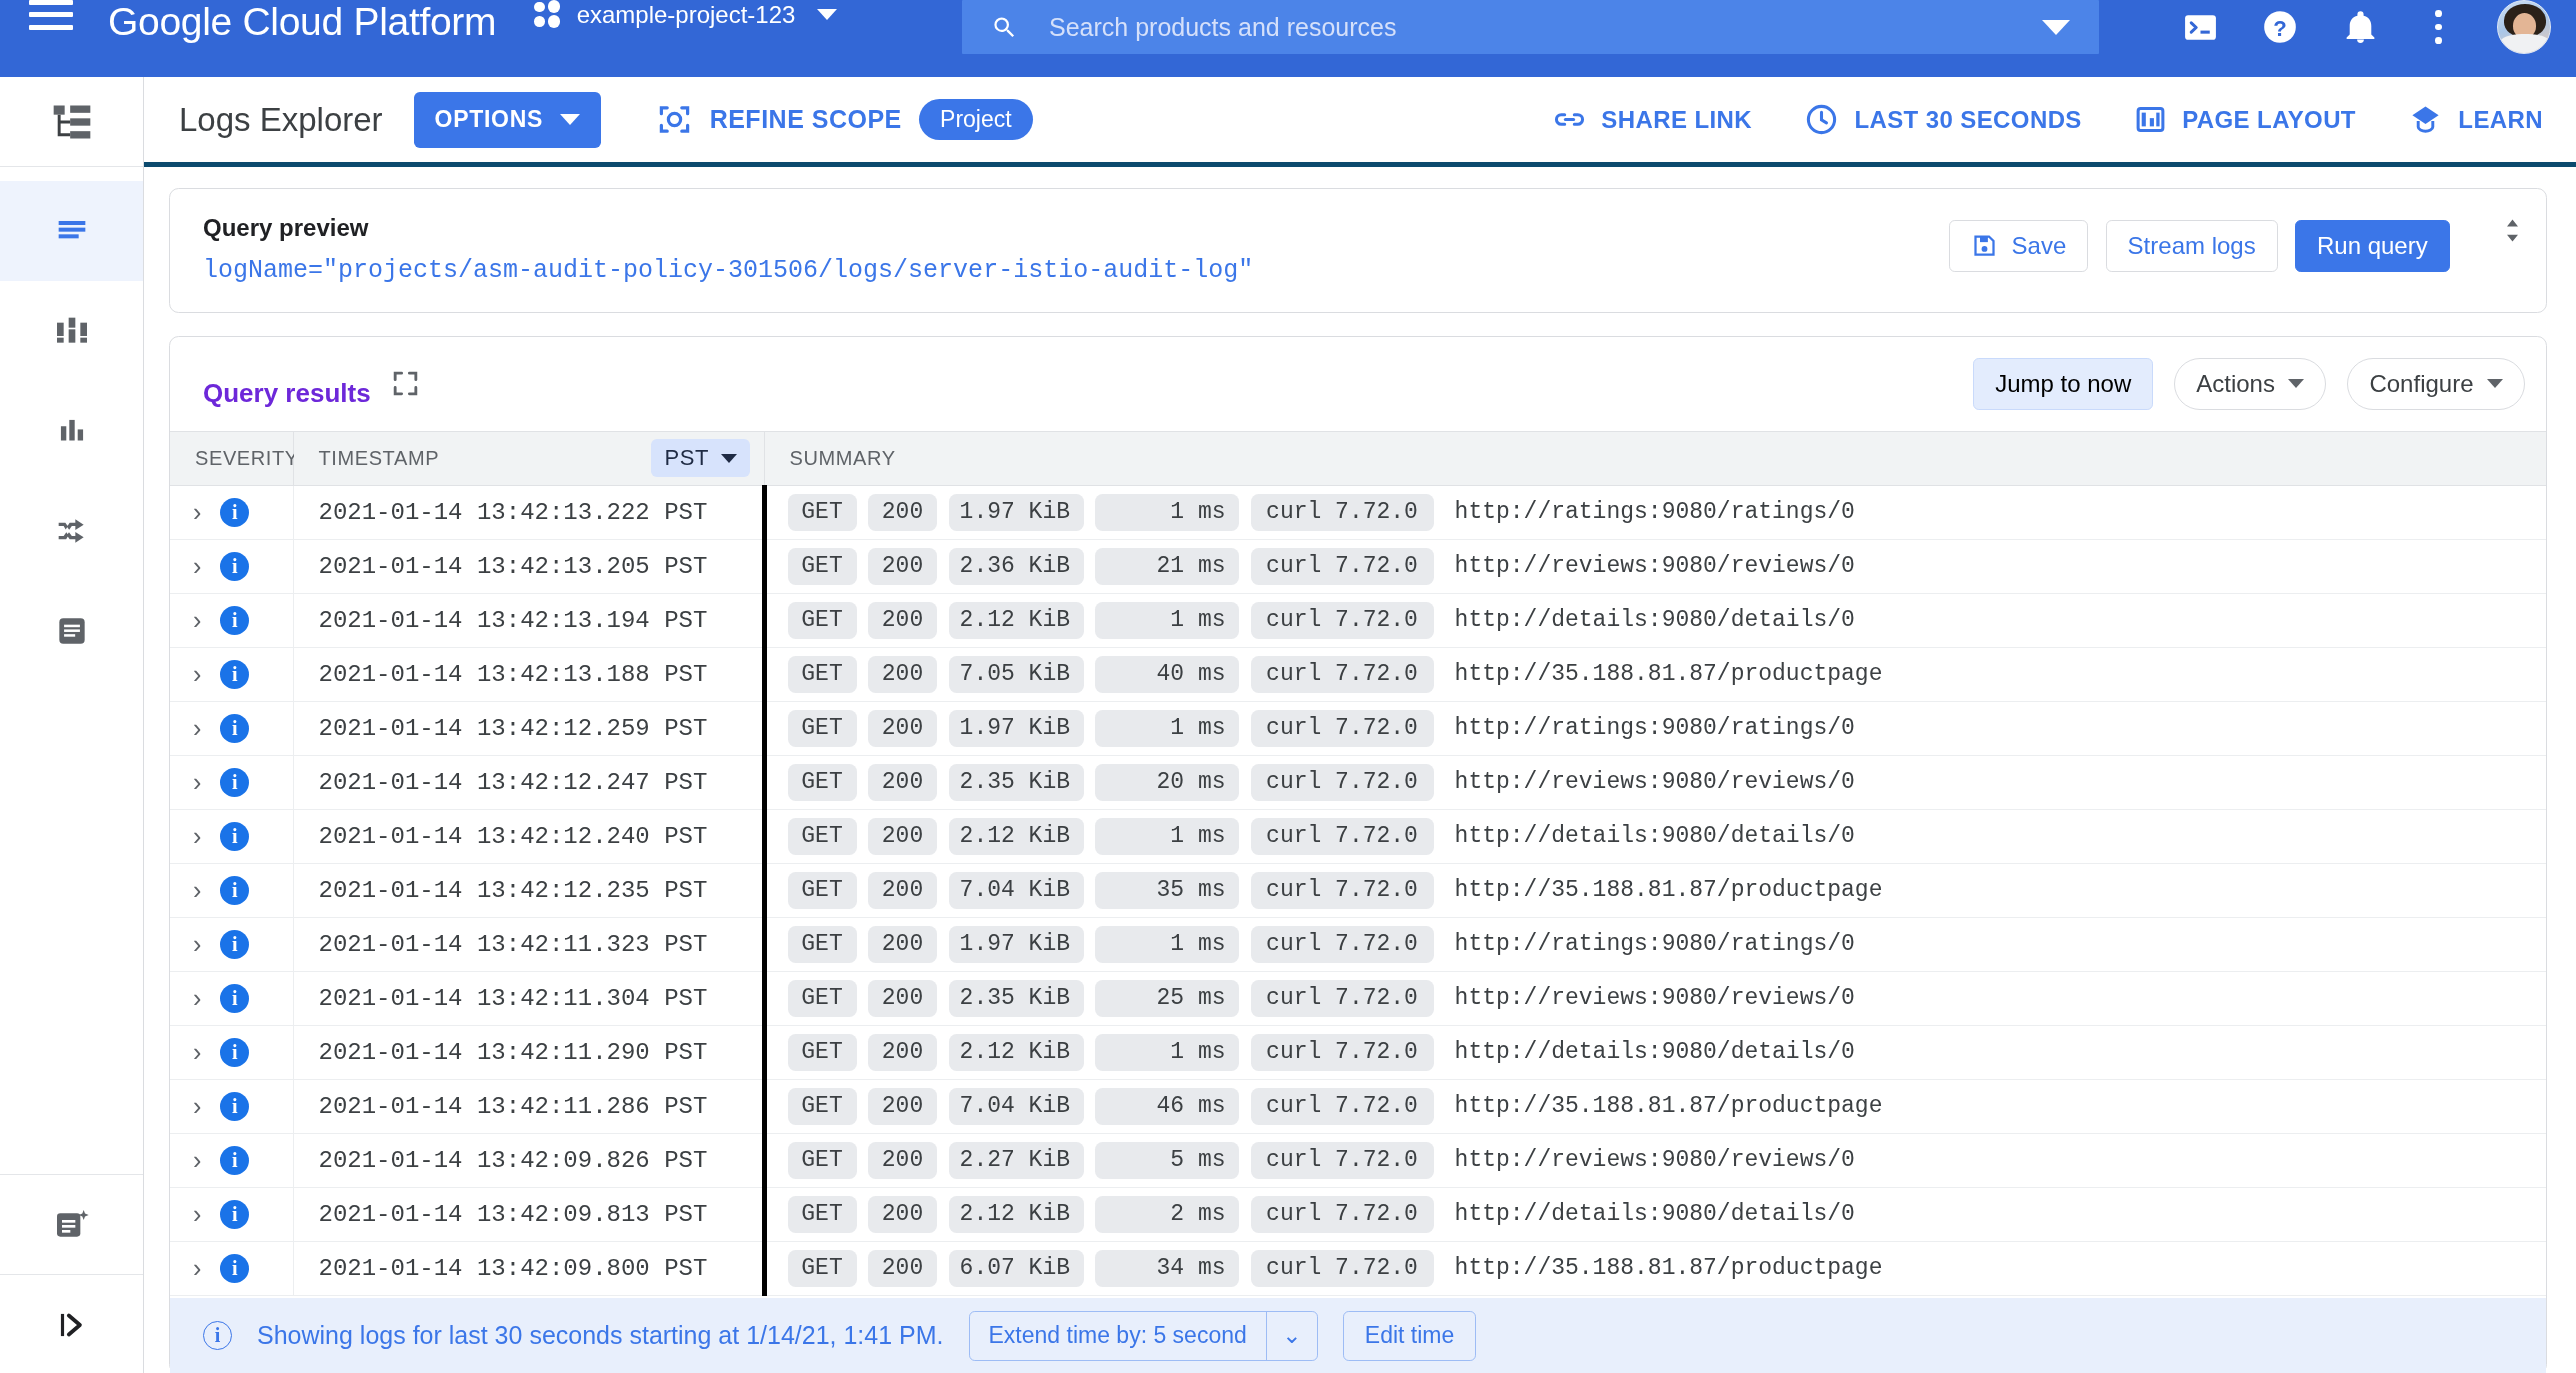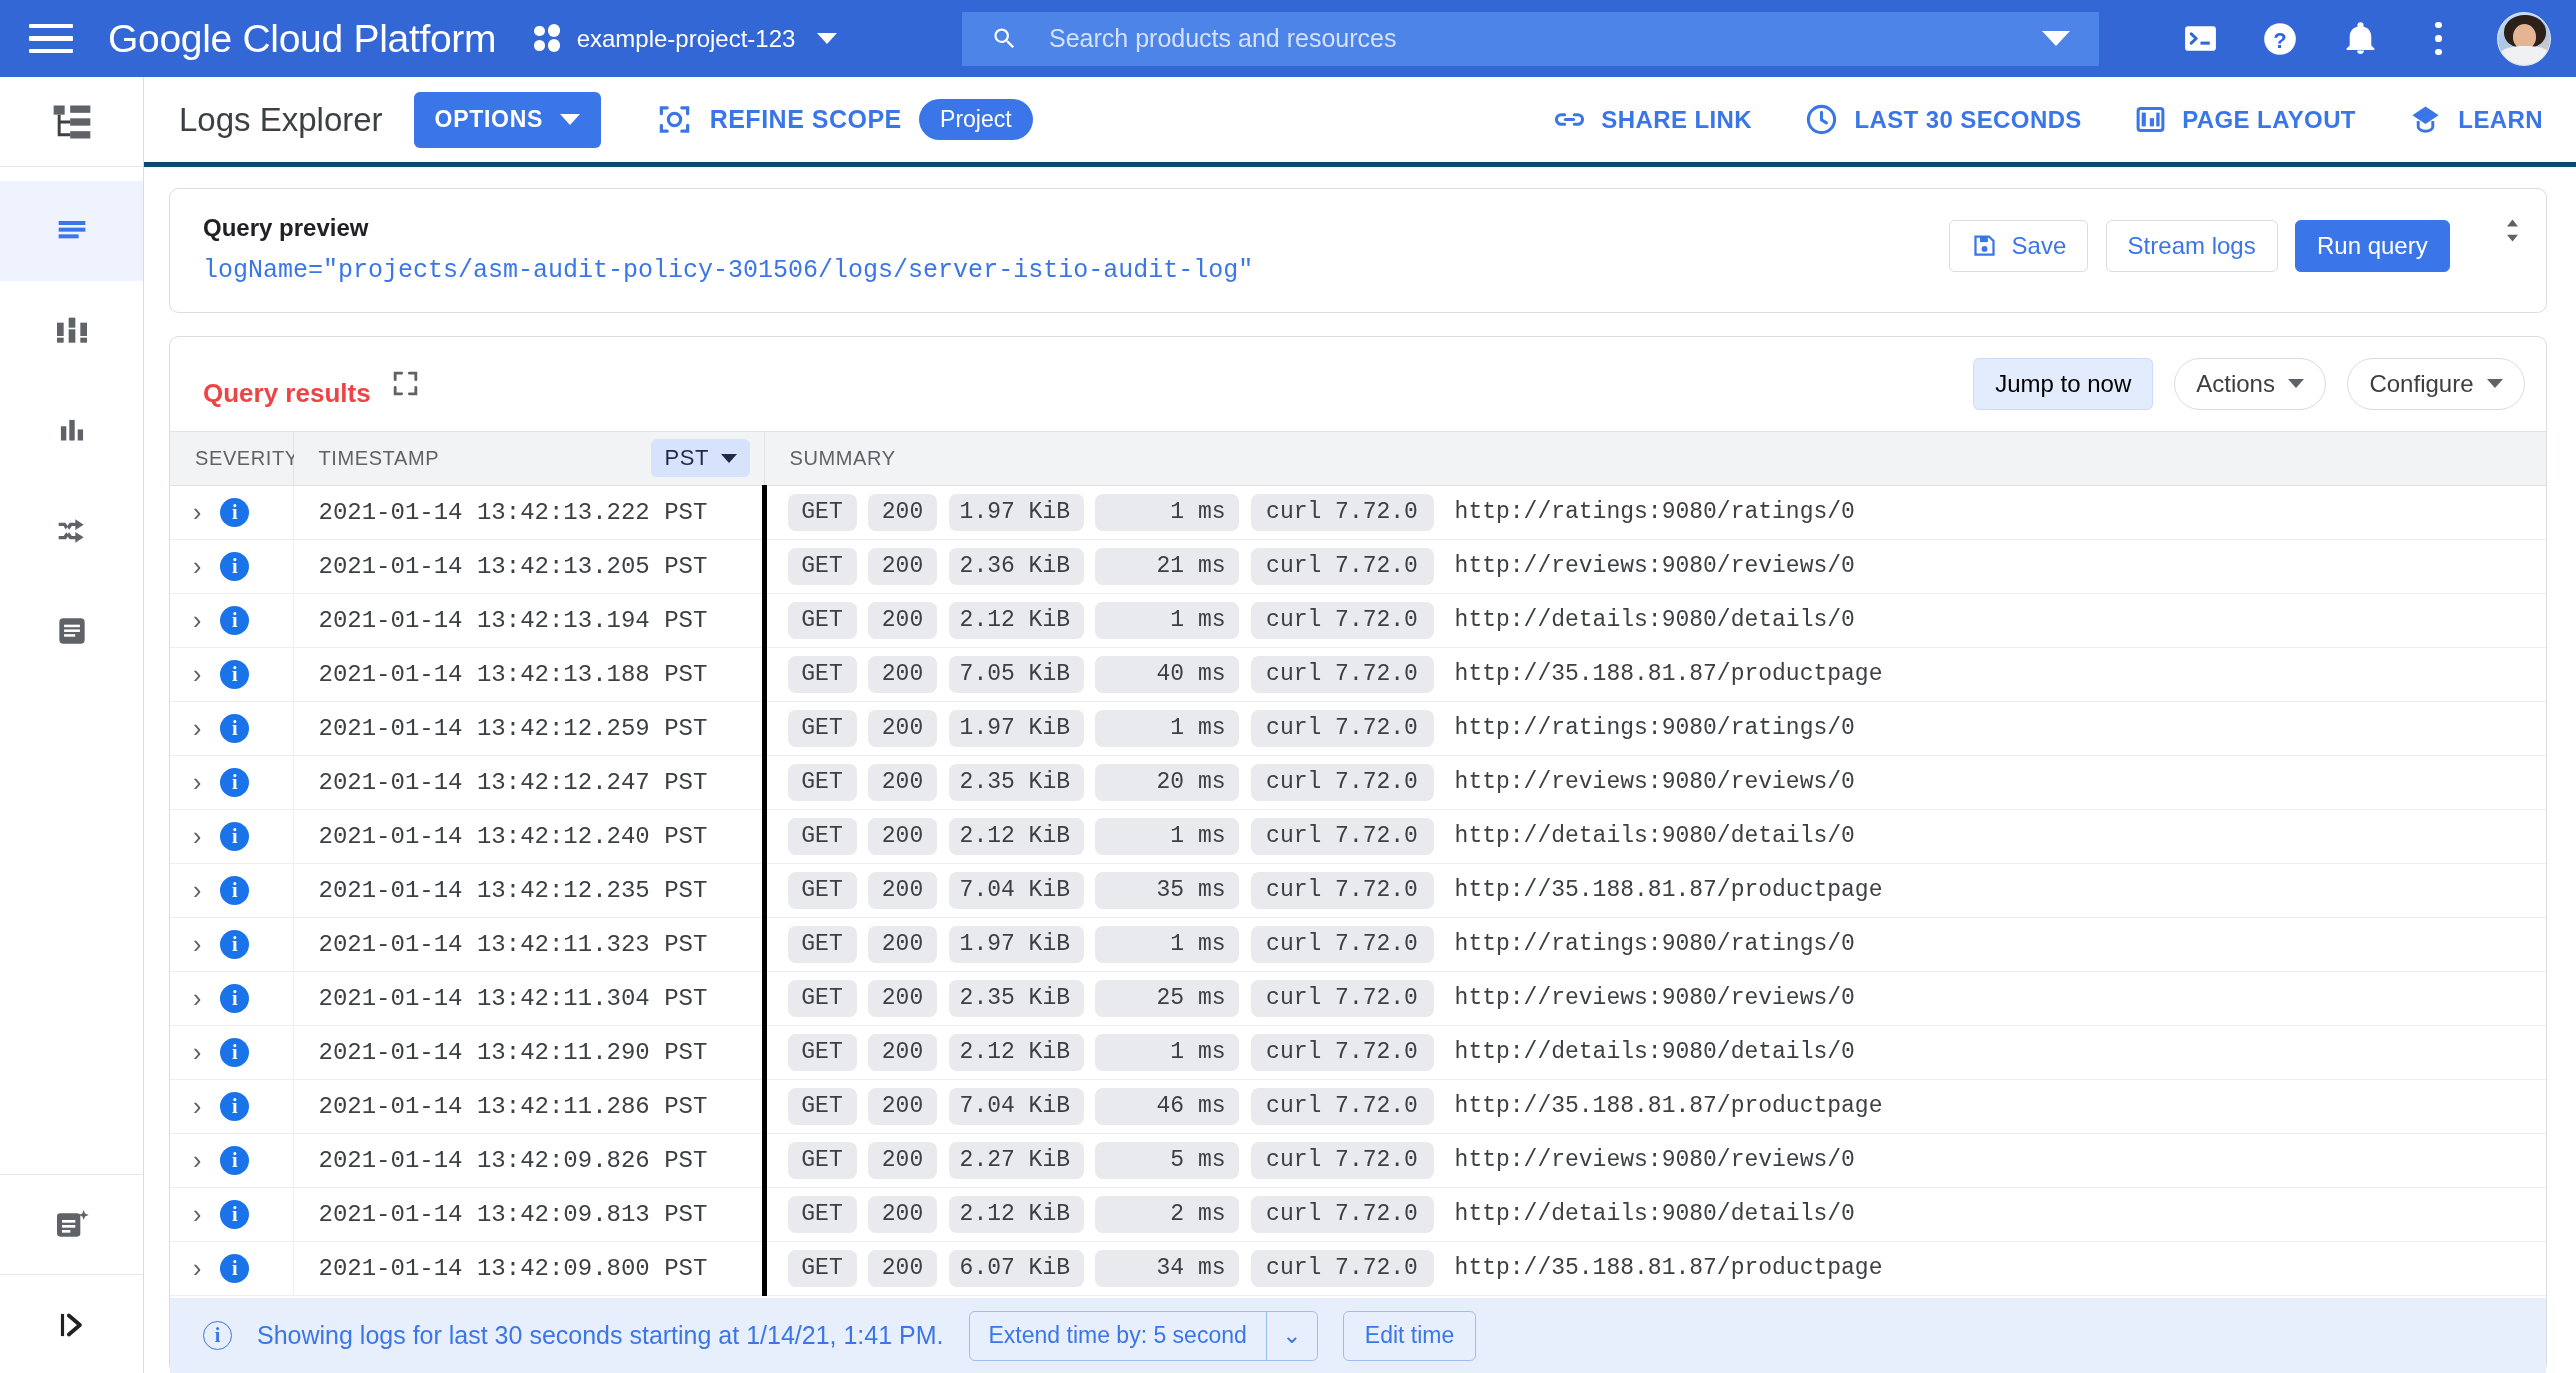--- a/index.html
+++ b/index.html
@@ -5,21 +5,21 @@
   * { box-sizing: border-box; margin: 0; padding: 0; }
   html, body {
     width: 2576px; height: 1374px;
     font-family: "Liberation Sans", sans-serif;
     background: #fff; overflow: hidden;
   }
 
   
   .topbar {
     height: 77px; background: #3367d6;
-    display: flex; align-items: center; position: relative;
+    display: flex; align-items: flex-start; position: relative;
   }
   .hamburger { width: 44px; margin-left: 29px; display:flex; flex-direction:column; gap:7.7px; cursor:pointer; }
   .hamburger span { display:block; height:4.8px; background:#fff; border-radius:1px; }
   .brand {
     color: #fff; font-size: 39px; margin-left: 35px;
     letter-spacing: -0.3px; white-space: nowrap;
   }
   .proj-sel { display:flex; align-items:center; gap:15.4px; margin-left: 38px; cursor:pointer; }
   .proj-icon { width: 27px; height: 29px; position: relative; }
   .proj-icon i {
@@ -134,21 +134,21 @@
     height: 52px; border-radius:5.8px; border:1px solid #dadce0; background:#fff;
     color:#3b76e8; font-size:24px; padding: 0 21px; cursor:pointer;
     display:flex; align-items:center; gap:13.5px; font-family:inherit; white-space:nowrap;
   }
   .btn-primary { background:#3b76e8; color:#fff; border-color:#3b76e8; }
   .vstack-ic { display:flex; flex-direction:column; align-items:center; gap:2.9px; padding: 0 17.3px 0 25px; cursor:pointer; }
 
   
   .qres { margin-top: 23px; display:flex; flex-direction:column; flex:1; min-height:0; }
   .qres-head { display:flex; align-items:center; padding: 21px 21px 21px 33px; }
-  .qres-title { font-size:26px; color:#ef4444; font-weight:bold;margin-top:20px; }
+  .qres-title { font-size:26px; color:#6d28d9; font-weight:bold;margin-top:20px; }
   .qres-head-right { margin-left:auto; display:flex; align-items:center; gap:21px; }
   .btn-soft { background:#e3ecfd; border-color:#c9dafb; color:#000000; }
   .btn-pill { border-radius:961px; color:#3c4043; }
   .chev { width:0;height:0;border-left:8.7px solid transparent;border-right:8.7px solid transparent;
           border-top:9.6px solid #5f6368; }
 
   
   .tbl { width:100%; border-collapse:collapse; table-layout:fixed; }
   .tbl thead th {
     background:#f1f3f4; border-top:1px solid #e0e2e5; border-bottom:1px solid #e0e2e5;

